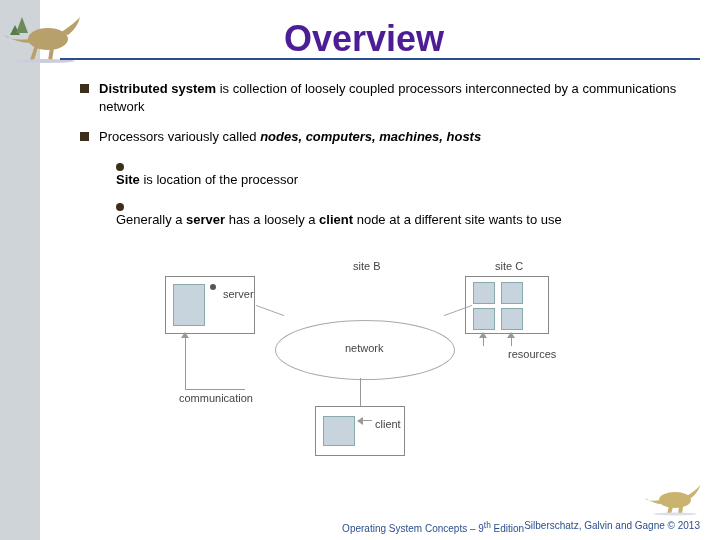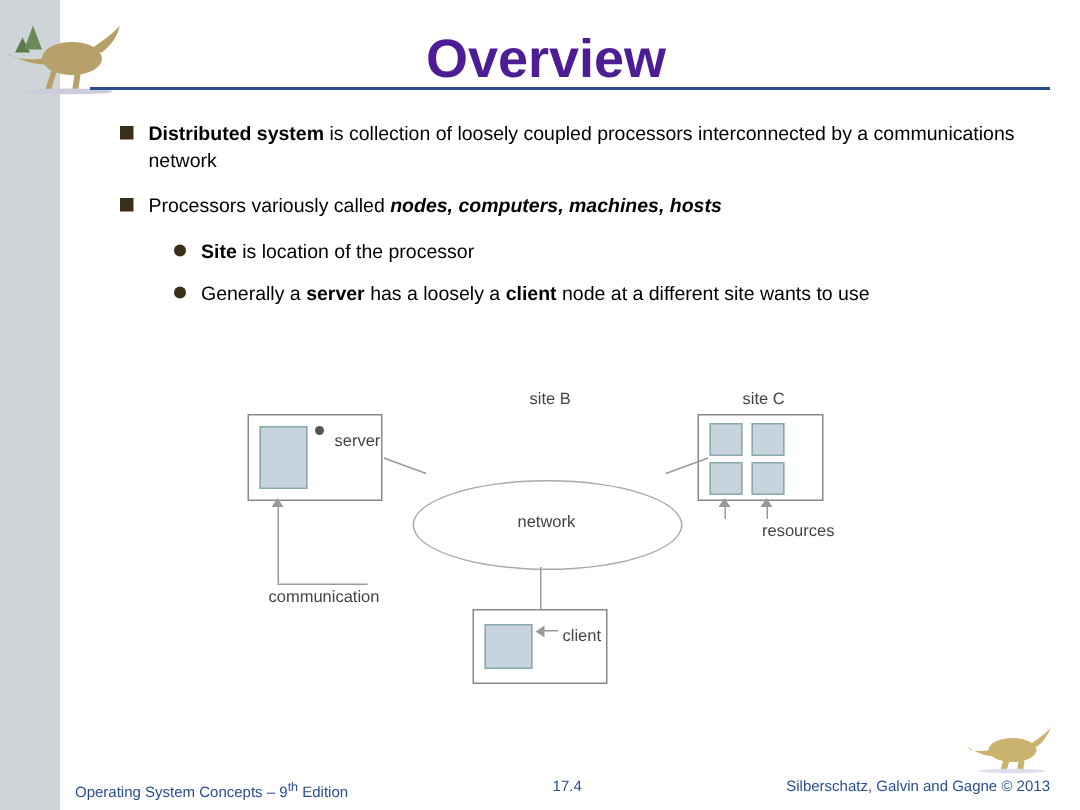--- a/index.html
+++ b/index.html
@@ -57,20 +57,21 @@
     width: 9px; height: 9px;
     background: #3b2e1a;
     margin-top: 4px;
     flex: 0 0 auto;
     margin-right: 10px;
   }
   .bullet-l2 {
     display: flex;
     margin-left: 36px;
     margin-bottom: 10px;
+    flex-direction: column;
   }
   .bullet-l2 .dot {
     width: 8px; height: 8px;
     border-radius: 50%;
     background: #3b2e1a;
     margin-top: 4px;
     flex: 0 0 auto;
     margin-right: 10px;
   }
   .bold { font-weight: bold; text-align: center; }
@@ -195,17 +196,16 @@
   <path d="M16 20 Q2 22 0 18 Q10 24 16 24 Z" fill="#c9b36f"></path>
   <path d="M24 26 L22 34 L26 34 L28 27 Z" fill="#c9b36f"></path>
   <path d="M34 27 L33 34 L37 34 L38 27 Z" fill="#c9b36f"></path>
   <ellipse cx="30" cy="34" rx="22" ry="1.5" fill="#dde"></ellipse>
 </svg>
 
 <div class="footer">
   <div>
     <span>Operating System Concepts – 9</span><sup>th</sup><span> Edition</span>
   </div>
-  <div class="center">17.4</div>
   <div>
     <span>Silberschatz, Galvin and Gagne </span><span>©</span><span> 2013</span>
   </div>
 </div>
 
 </body></html>

